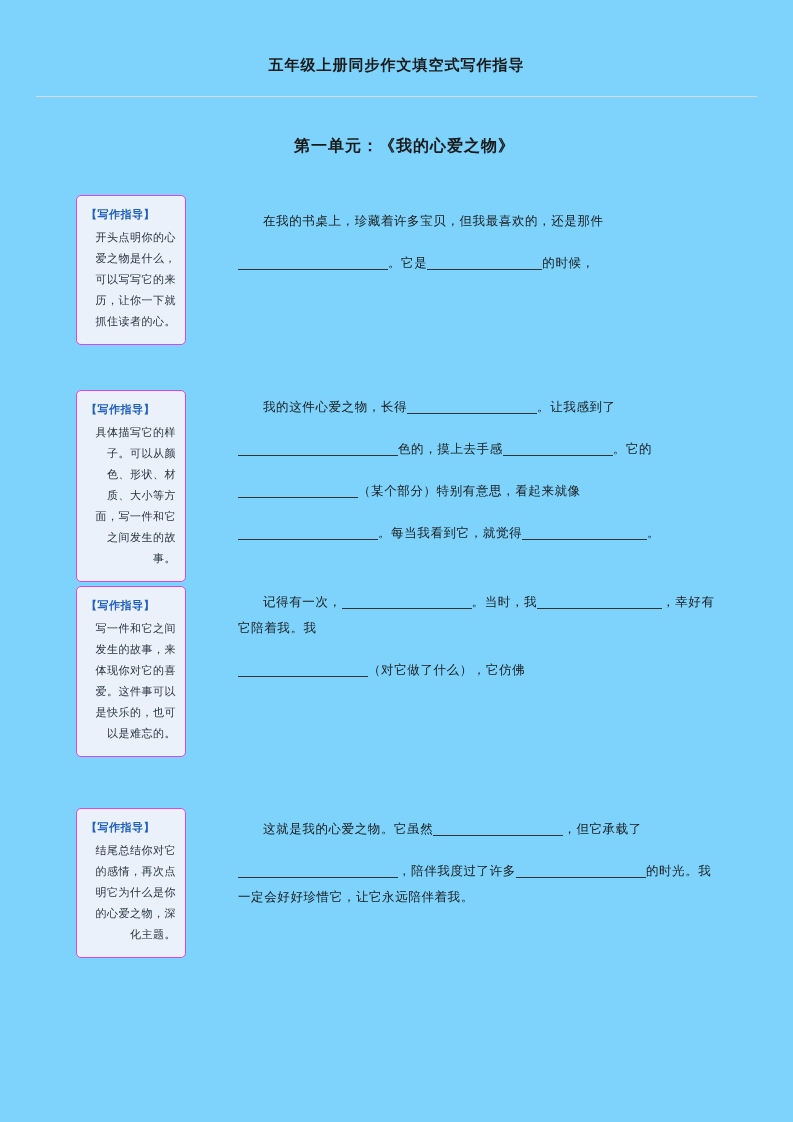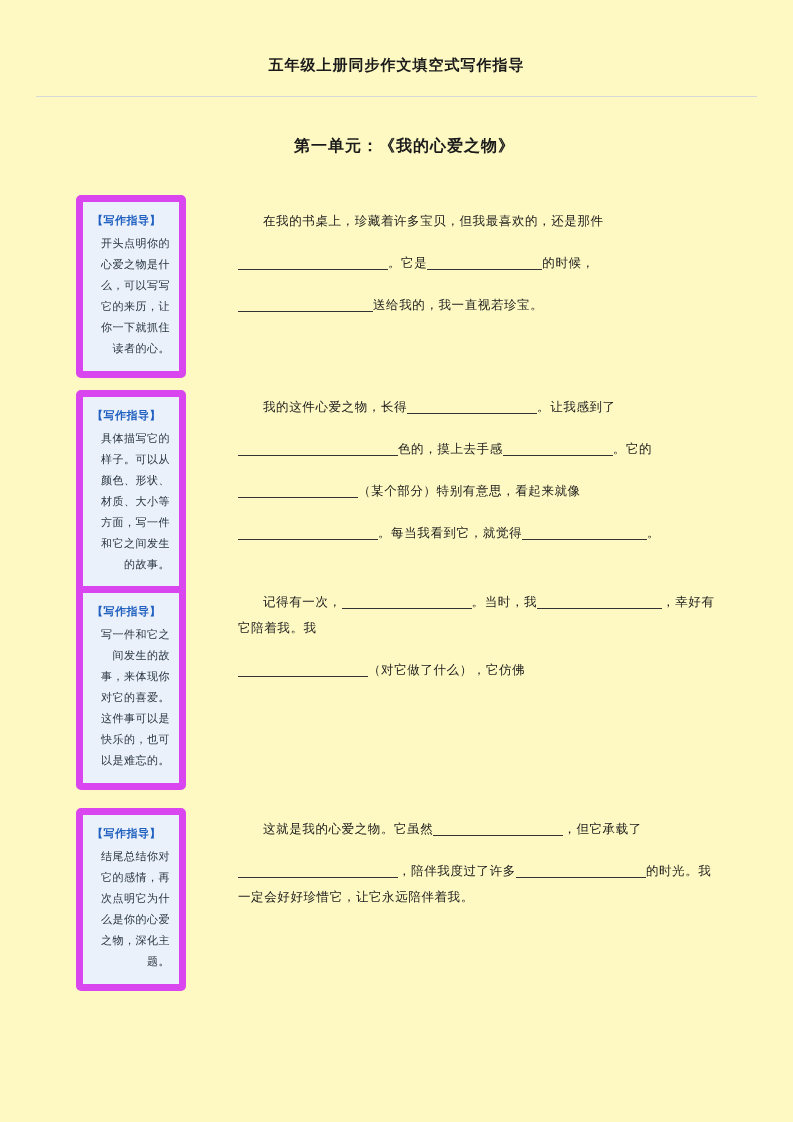--- a/index.html
+++ b/index.html
@@ -4,21 +4,21 @@
 <style>
   html, body {
     margin: 0;
     padding: 0;
     background: #ffffff;
   }
   .page {
     position: relative;
     width: 793px;
     height: 1122px;
-    background: #fef9c3;
+    background: #7dd3fc;
     font-family: Liberation Serif, serif;
     color: #1a1a1a;
     overflow: hidden;
   }
   .doc-title {
     position: absolute;
     top: 56px;
     left: 0;
     width: 793px;
     text-align: center;
@@ -51,21 +51,21 @@
     left: 0;
     width: 793px;
   }
 
   .tipbox {
     position: absolute;
     left: 76px;
     width: 110px;
     box-sizing: border-box;
     background: #eaf1fb;
-    border: 7px solid #d946ef;
+    border: 1px solid #d946ef;
     border-radius: 5px;
     padding: 10px 9px 12px 9px;
   }
   .tip-head {
     color: #1f5fbf;
     font-size: 11px;
     font-weight: bold;
     line-height: 17px;
     margin-bottom: 4px;
     letter-spacing: 0.5px;
@@ -121,21 +121,20 @@
   <div class="unit-title">第一单元：《我的心爱之物》</div>
 
   <div class="section" style="top:0;">
     <div class="tipbox" style="top:195px;">
       <div class="tip-head">【写作指导】</div>
       <div class="tip-body">开头点明你的心爱之物是什么，可以写写它的来历，让你一下就抓住读者的心。</div>
     </div>
     <div class="body-text" style="top:192px;">
       <p><span class="indent"></span><span>在我的书桌上，珍藏着许多宝贝，但我最喜欢的，还是那件</span></p>
       <p><span class="blank b150"></span><span>。它是</span><span class="blank b115"></span><span>的时候，</span></p>
-      <p><span class="blank b135"></span><span>送给我的，我一直视若珍宝。</span></p>
     </div>
   </div>
 
   <div class="section" style="top:0;">
     <div class="tipbox" style="top:390px;">
       <div class="tip-head">【写作指导】</div>
       <div class="tip-body">具体描写它的样子。可以从颜色、形状、材质、大小等方面，写一件和它之间发生的故事。</div>
     </div>
     <div class="body-text" style="top:378px;">
       <p><span class="indent"></span><span>我的这件心爱之物，长得</span><span class="blank b130"></span><span>。让我感到了</span></p>

